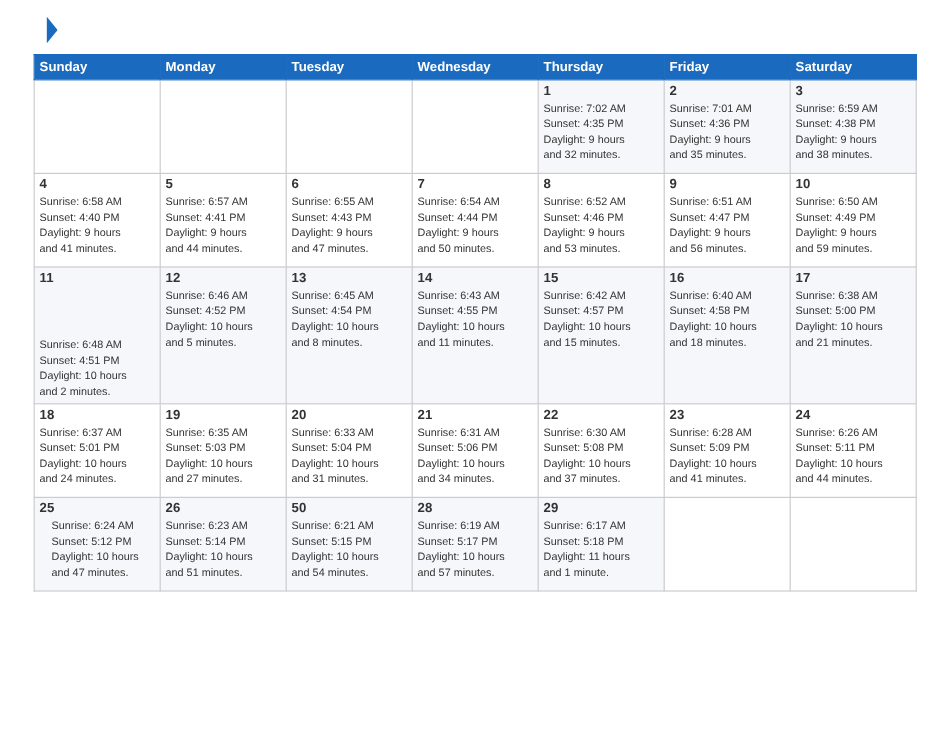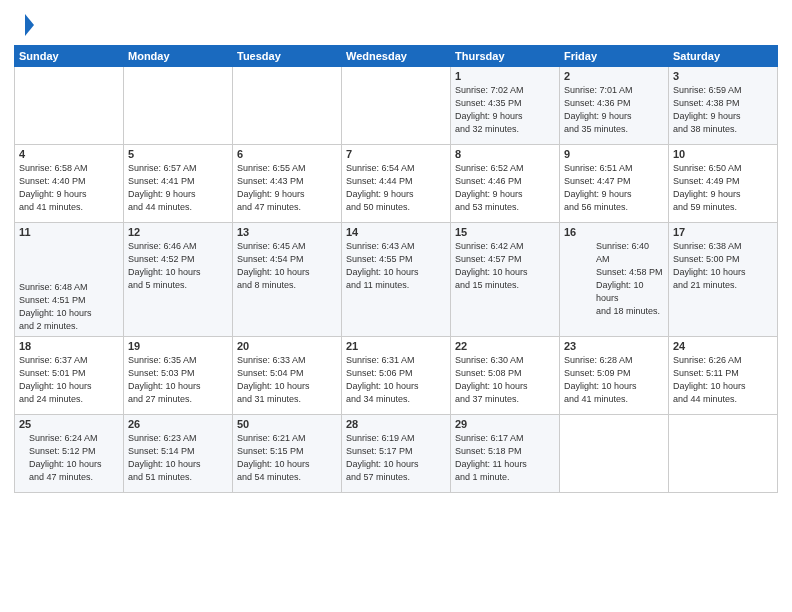--- a/index.html
+++ b/index.html
@@ -5,21 +5,21 @@
     * { margin: 0; padding: 0; box-sizing: border-box; }
     body {
       font-family: Arial, sans-serif;
       background: #fff;
       width: 792px;
       height: 612px;
       overflow: hidden;
     }
     .page {
       width: 792px;
-      padding: 10px 14px;
+      padding: 10px 28px;
     }
     .header-row {
       display: flex;
       align-items: flex-start;
       justify-content: space-between;
       margin-bottom: 4px;
     }
     .logo {
       display: flex;
       align-items: center;
@@ -237,21 +237,21 @@
           </td>
           <td>
             <span class="day-num">15</span>
             <div class="day-info" style="white-space: pre-line;">Sunrise: 6:42 AM
 Sunset: 4:57 PM
 Daylight: 10 hours
 and 15 minutes.</div>
           </td>
           <td>
             <span class="day-num">16</span>
-            <div class="day-info" style="white-space: pre-line; margin-left: 32px;">Sunrise: 6:40 AM
+            <div class="day-info" style="white-space: pre-line;">Sunrise: 6:40 AM
 Sunset: 4:58 PM
 Daylight: 10 hours
 and 18 minutes.</div>
           </td>
           <td>
             <span class="day-num">17</span>
             <div class="day-info" style="white-space: pre-line;">Sunrise: 6:38 AM
 Sunset: 5:00 PM
 Daylight: 10 hours
 and 21 minutes.</div>

